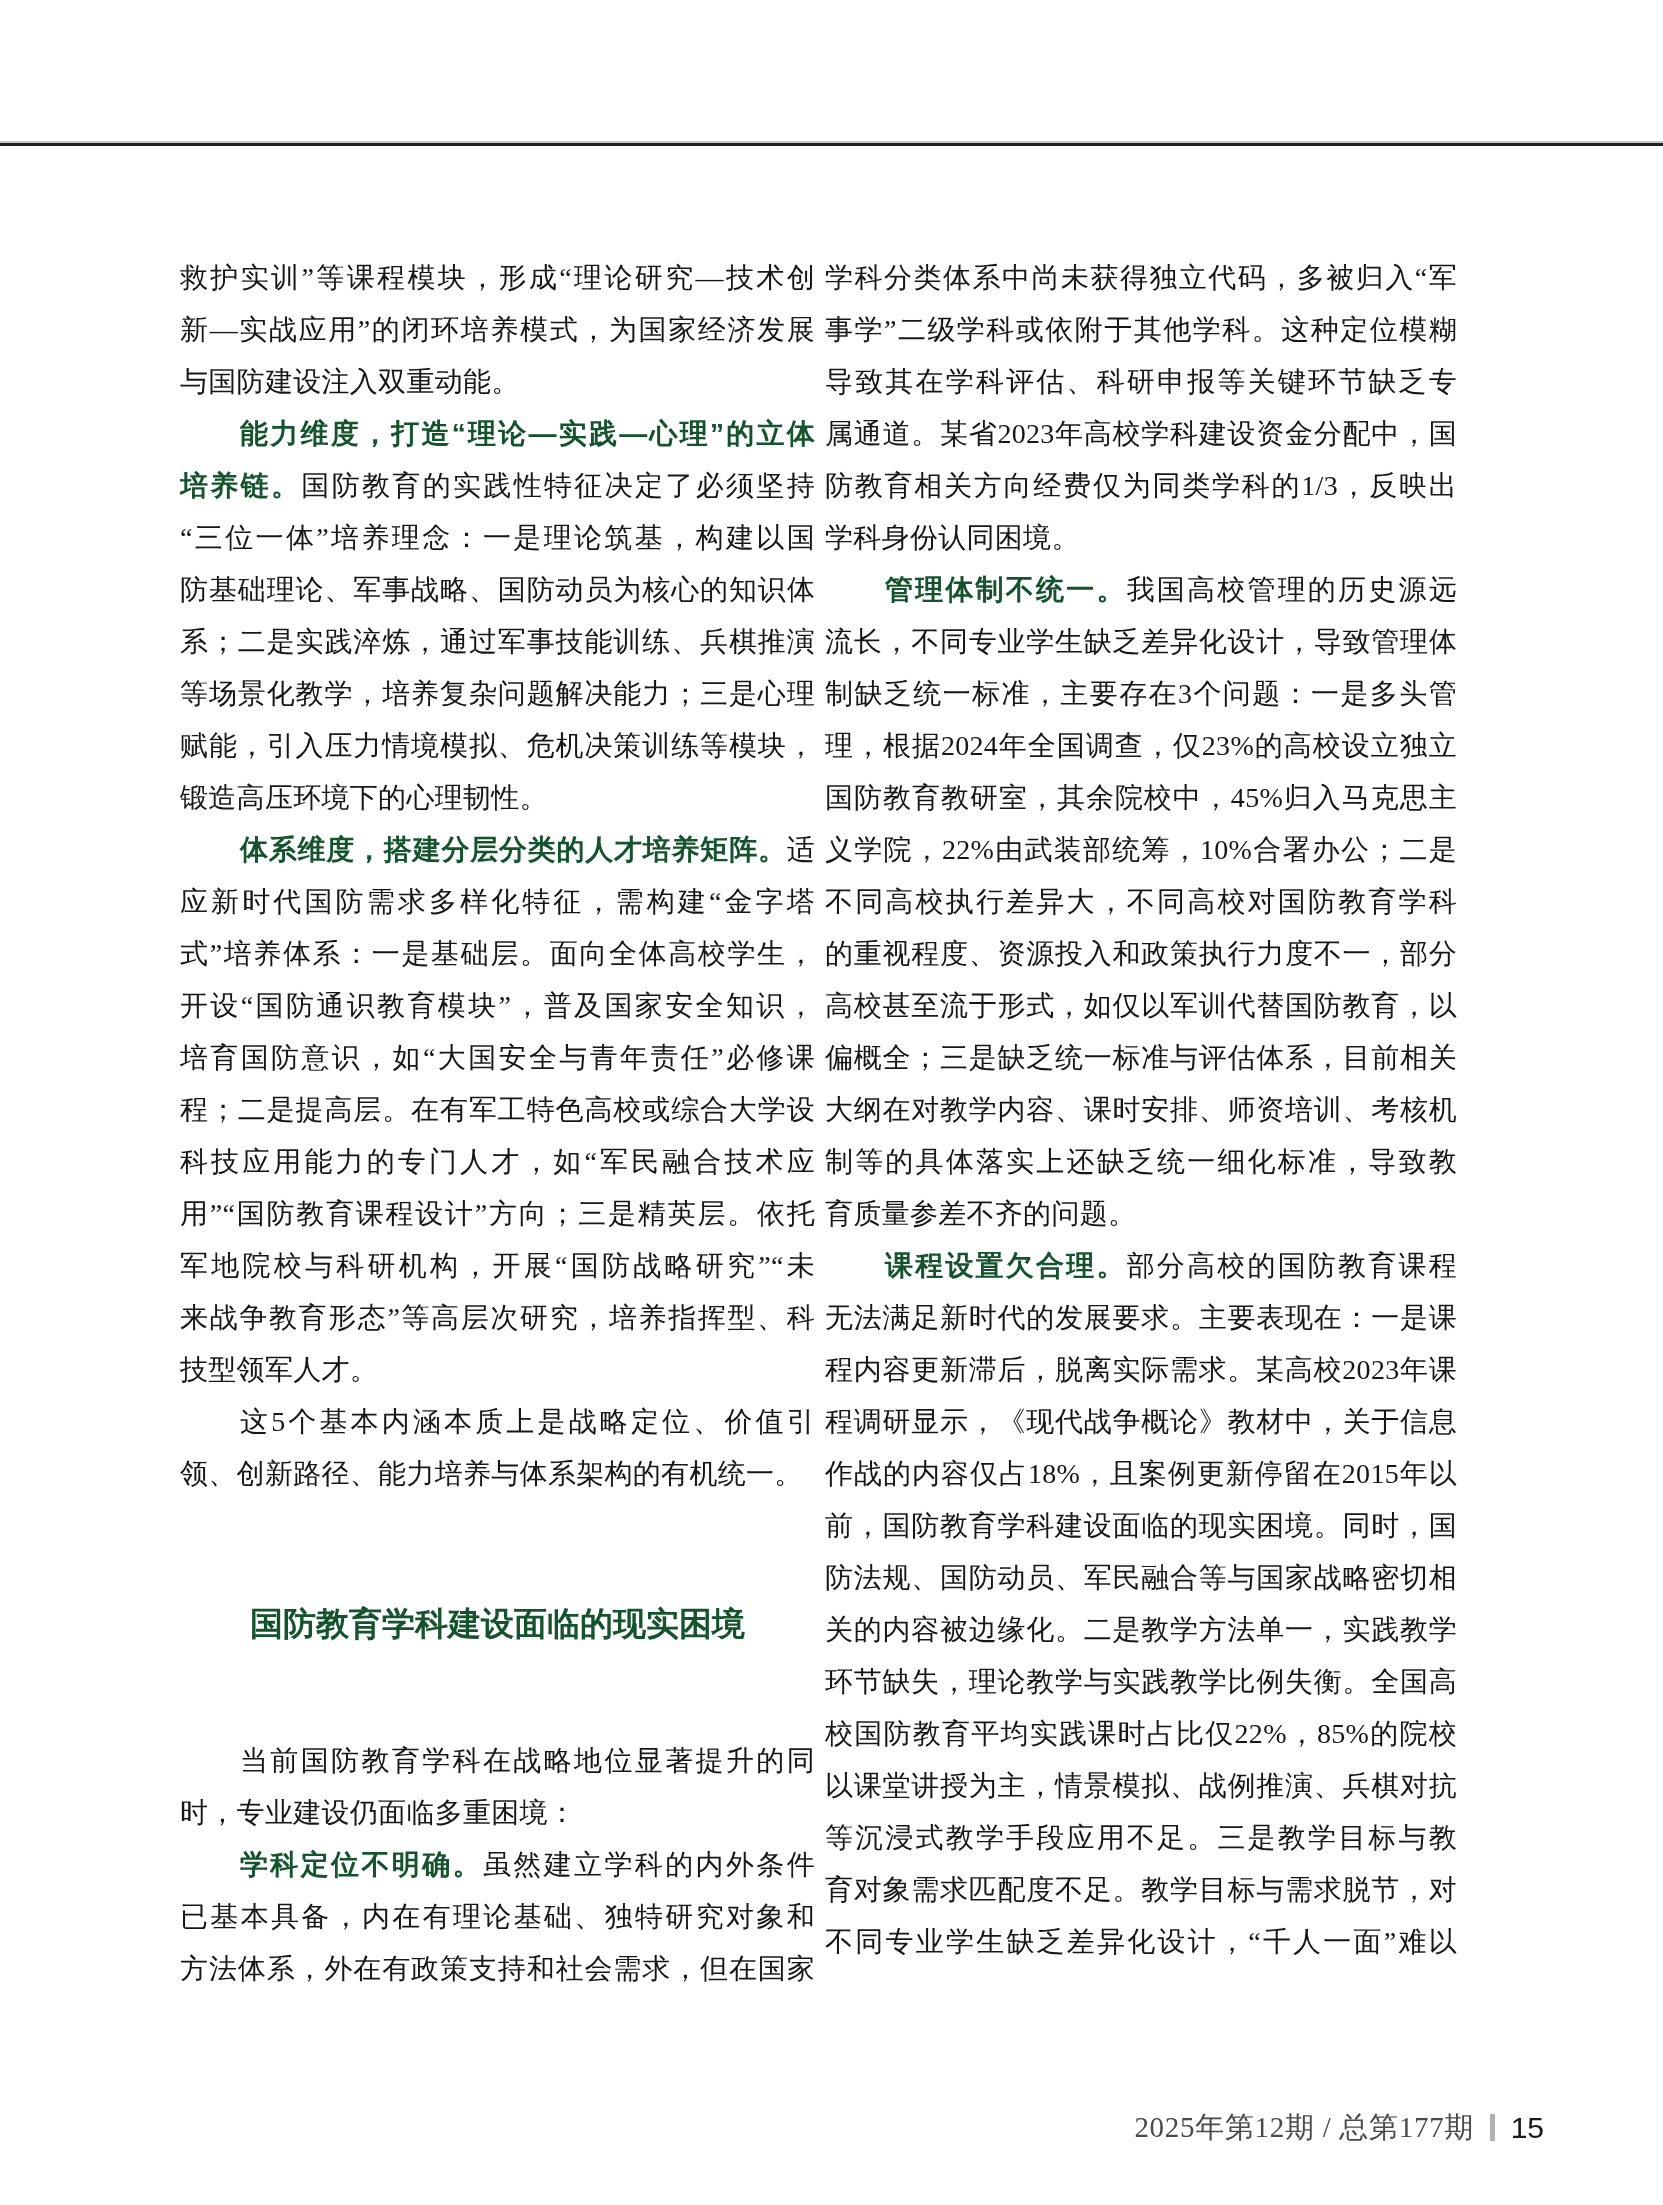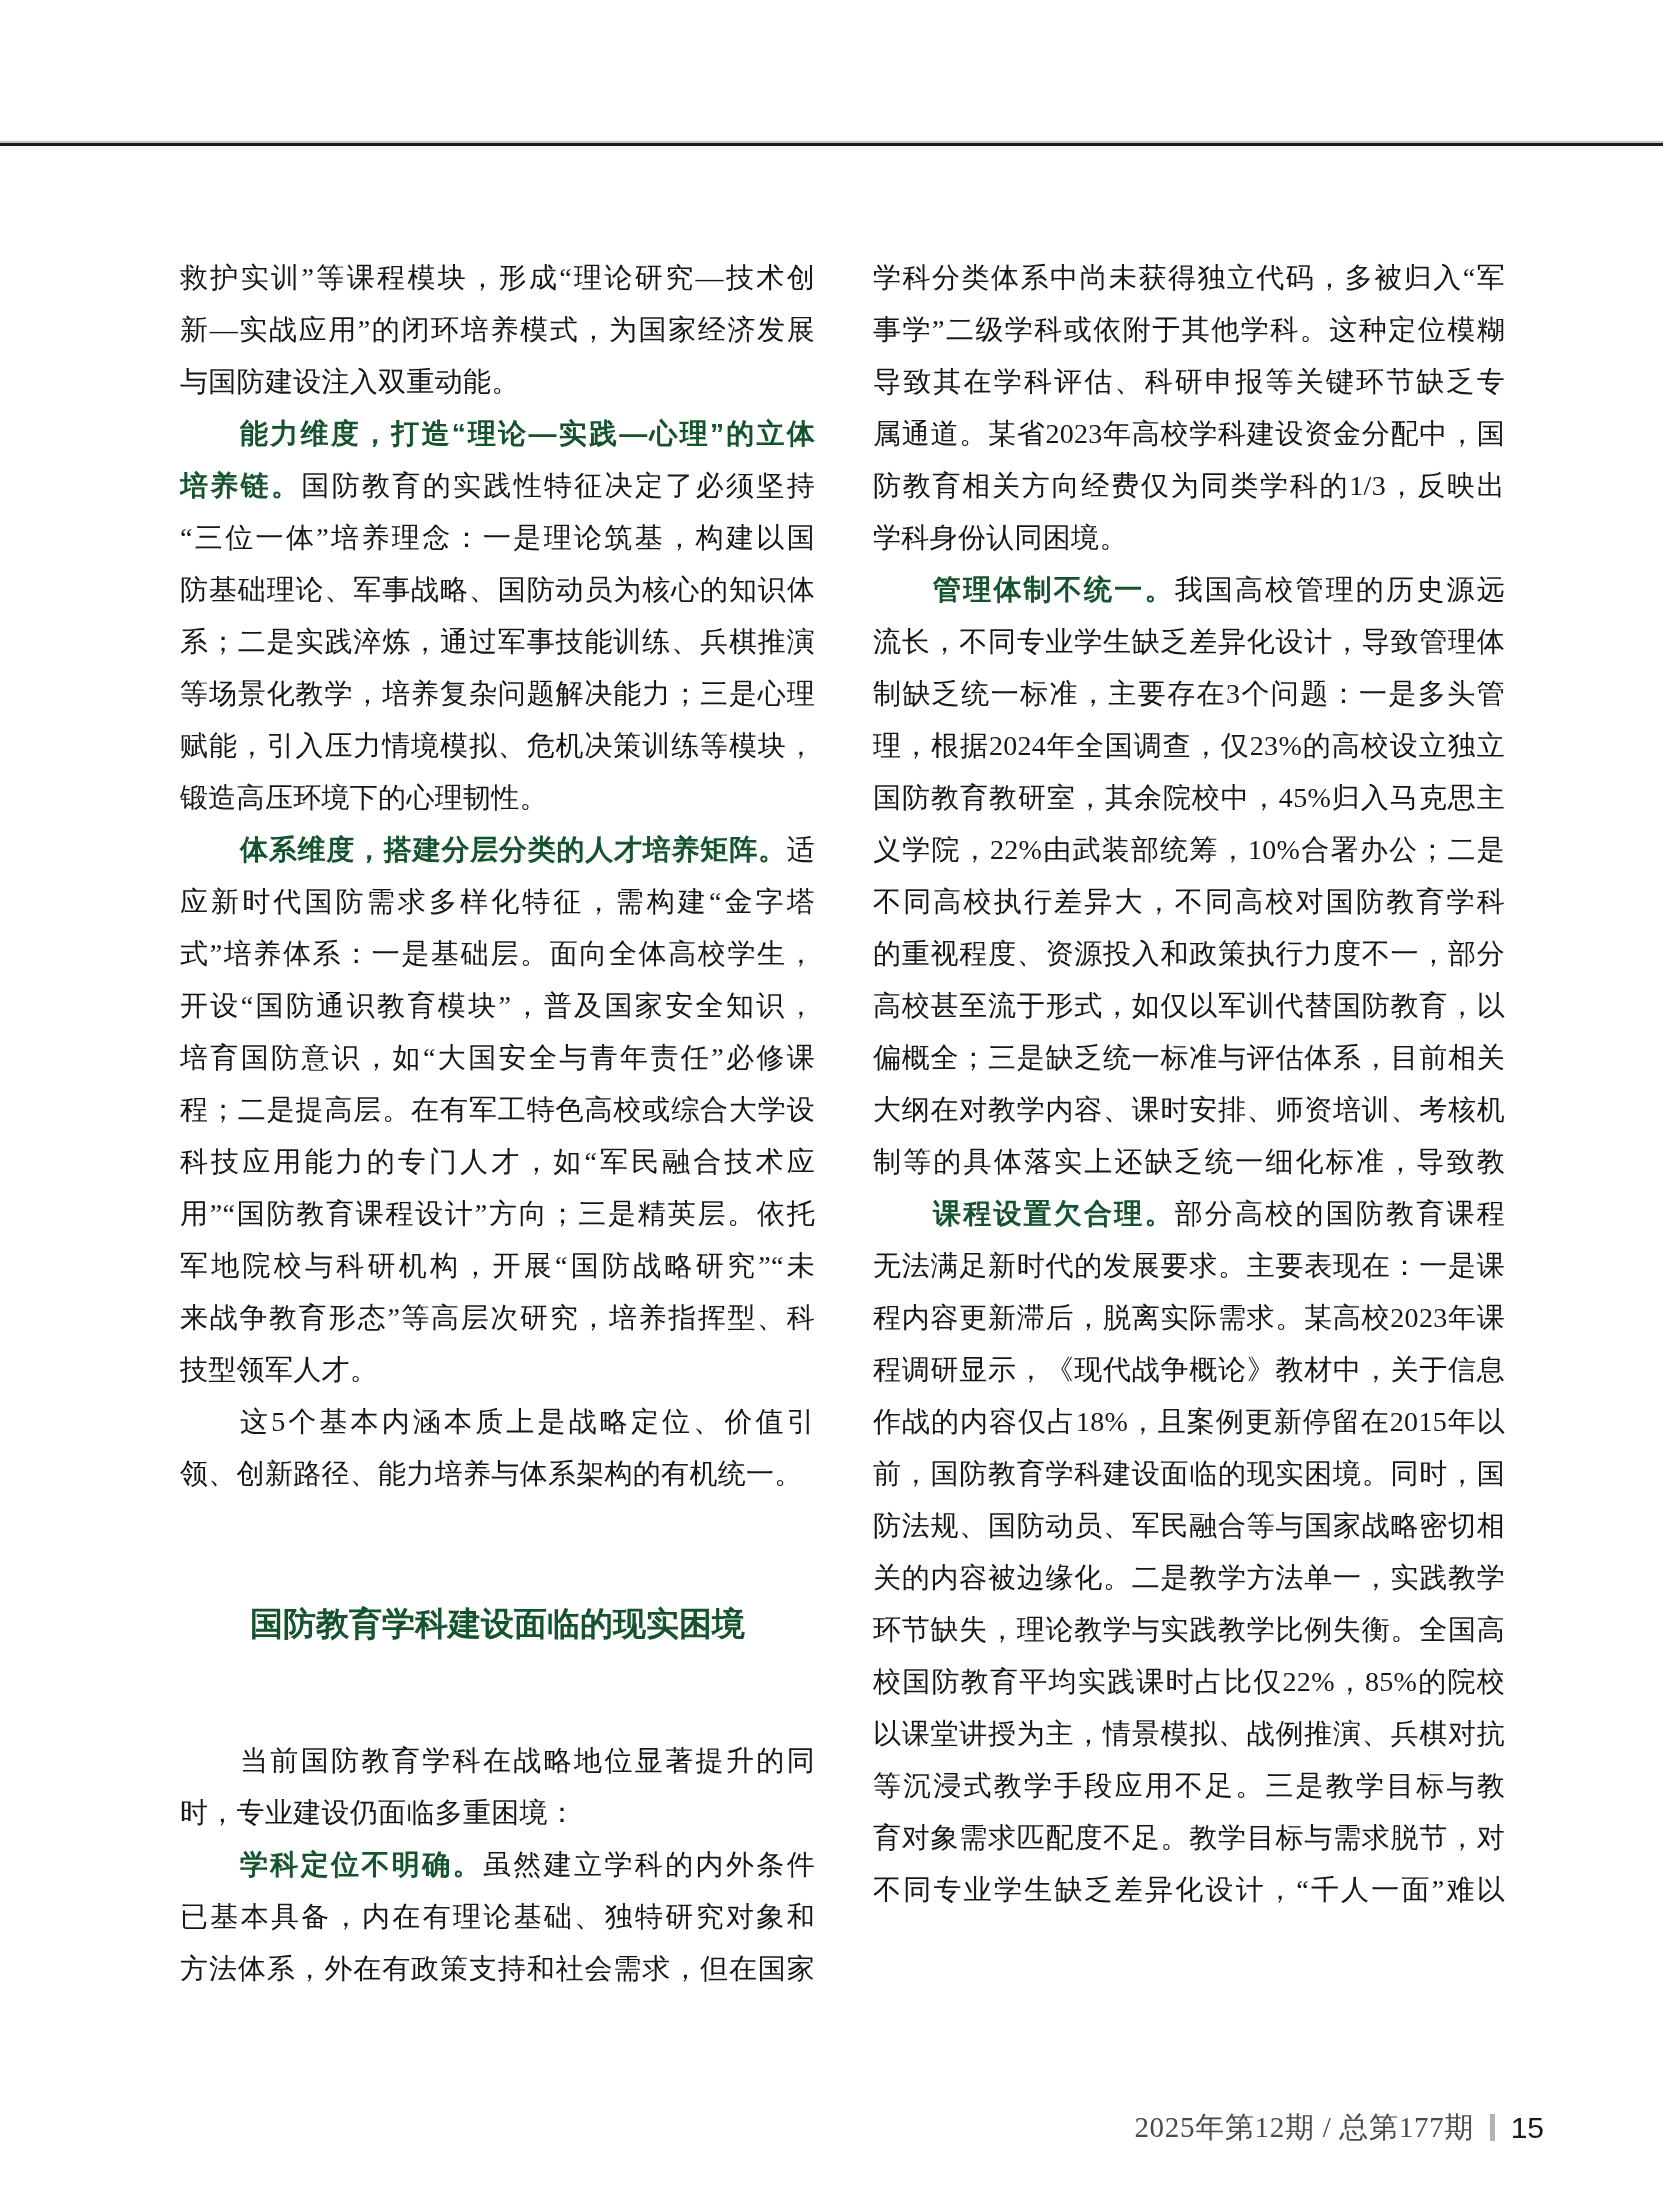--- a/index.html
+++ b/index.html
@@ -6,21 +6,21 @@
   body{
     width:1664px;height:2205px;position:relative;background:#ffffff;
     font-family:"Liberation Serif","DejaVu Serif",serif;
     color:#161616;
     overflow:hidden;
   }
   .top-rule-light{position:absolute;left:0;top:141px;width:1664px;height:2px;background:#c6c6c6;}
   .top-rule-dark{position:absolute;left:0;top:143px;width:1664px;height:3.3px;background:#1f1f1f;}
   .col{position:absolute;top:252px;width:635px;}
   .col-left{left:180px;}
-  .col-right{left:873px;width:632px;}
+  .col-right{left:825px;width:632px;}
   .line{
     height:52px;line-height:52px;font-size:28px;
     text-align:justify;text-align-last:justify;
     overflow:hidden;white-space:normal;
     letter-spacing:0.3px;
   }
   .line.end{text-align-last:left;}
   .line.indent{padding-left:60px;}
   .lead{
     font-family:"Liberation Sans","DejaVu Sans",sans-serif;
@@ -100,20 +100,21 @@
       <div class="line">制缺乏统一标准，主要存在3个问题：一是多头管</div>
       <div class="line">理，根据2024年全国调查，仅23%的高校设立独立</div>
       <div class="line">国防教育教研室，其余院校中，45%归入马克思主</div>
       <div class="line">义学院，22%由武装部统筹，10%合署办公；二是</div>
       <div class="line">不同高校执行差异大，不同高校对国防教育学科</div>
       <div class="line">的重视程度、资源投入和政策执行力度不一，部分</div>
       <div class="line">高校甚至流于形式，如仅以军训代替国防教育，以</div>
       <div class="line">偏概全；三是缺乏统一标准与评估体系，目前相关</div>
       <div class="line">大纲在对教学内容、课时安排、师资培训、考核机</div>
       <div class="line">制等的具体落实上还缺乏统一细化标准，导致教</div>
+      <div class="line end">育质量参差不齐的问题。</div>
       <div class="line indent"><span class="lead">课程设置欠合理。</span>部分高校的国防教育课程</div>
       <div class="line">无法满足新时代的发展要求。主要表现在：一是课</div>
       <div class="line">程内容更新滞后，脱离实际需求。某高校2023年课</div>
       <div class="line">程调研显示，《现代战争概论》教材中，关于信息化</div>
       <div class="line">作战的内容仅占18%，且案例更新停留在2015年以</div>
       <div class="line">前，国防教育学科建设面临的现实困境。同时，国</div>
       <div class="line">防法规、国防动员、军民融合等与国家战略密切相</div>
       <div class="line">关的内容被边缘化。二是教学方法单一，实践教学</div>
       <div class="line">环节缺失，理论教学与实践教学比例失衡。全国高</div>
       <div class="line">校国防教育平均实践课时占比仅22%，85%的院校</div>

